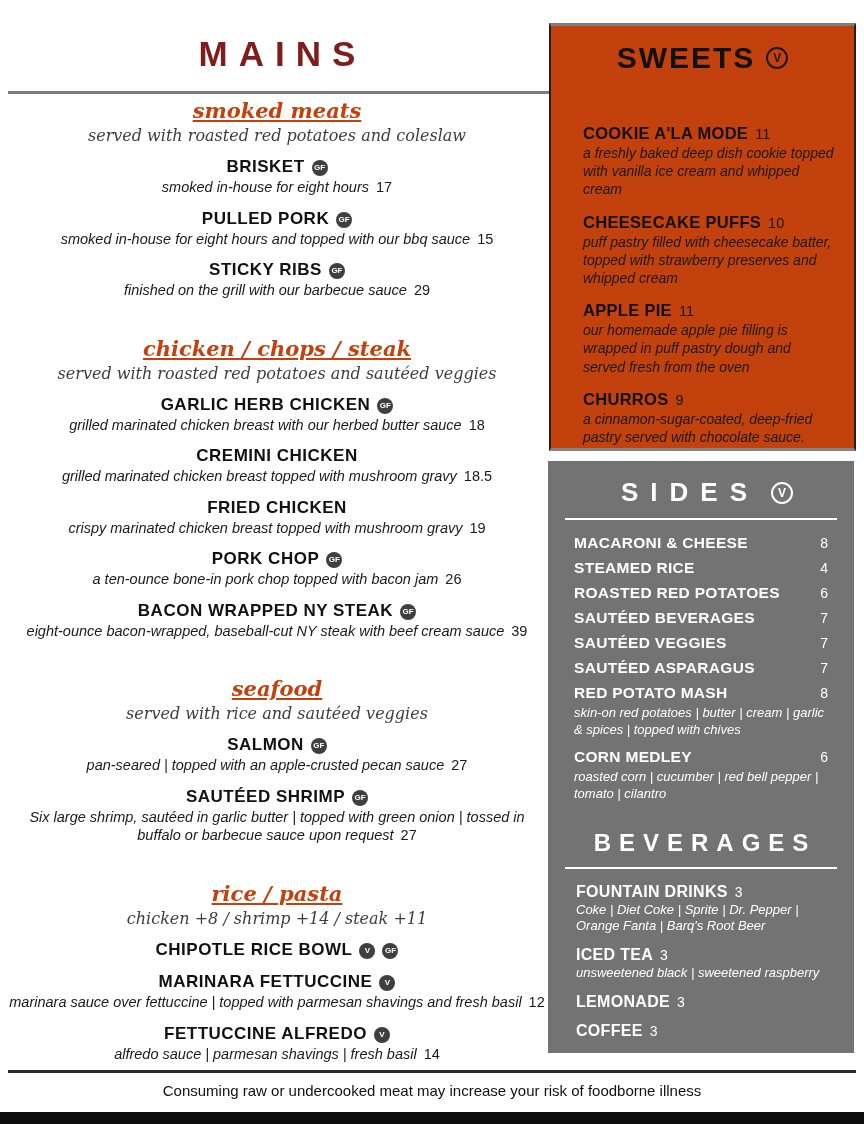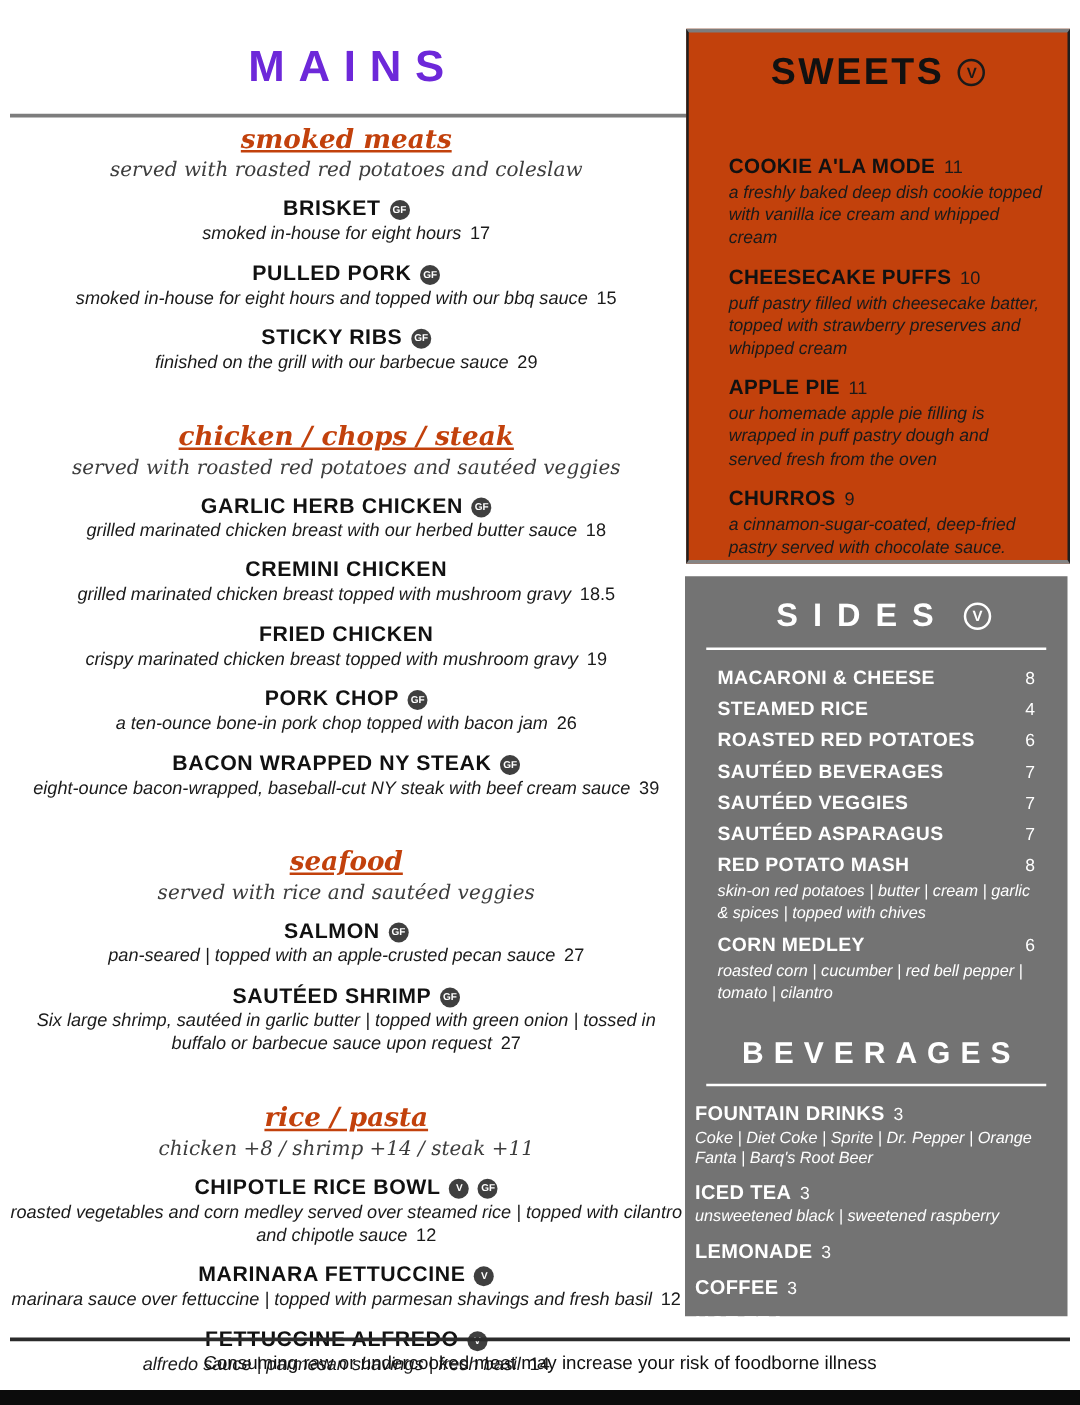--- a/index.html
+++ b/index.html
@@ -4,21 +4,21 @@
 <style>
   html,body{margin:0;padding:0;background:#ffffff;}
   .page{position:relative;width:864px;height:1124px;background:#ffffff;overflow:hidden;
         font-family:"Liberation Sans",sans-serif;color:#1a1a1a;}
 
   
   .main-rule{position:absolute;left:8px;top:91px;width:848px;height:3px;background:#7d7d7d;}
 
   
   .mains-col{position:absolute;left:8px;top:34px;width:538px;text-align:center;}
-  .mains-title{margin:0;font-size:35px;font-weight:800;letter-spacing:11px;text-indent:11px;color:#6d28d9;}
+  .mains-title{margin:0;font-size:35px;font-weight:800;letter-spacing:11px;text-indent:11px;color:#7f1d1d;}
   #mains-sections{margin-top:24px;}
   .menu-section + .menu-section{margin-top:36px;}
   .sec-head{font-family:"DejaVu Serif",serif;font-style:italic;font-weight:700;
             font-size:21px;color:#c2410c;text-decoration:underline;}
   .sec-sub{font-family:"DejaVu Serif",serif;font-style:italic;font-size:16px;color:#3d3d3d;margin-top:3px;}
   .m-item{margin-top:12px;}
   .item-name{font-size:17px;font-weight:800;letter-spacing:.5px;color:#111;}
   .badge{display:inline-block;width:16px;height:16px;border-radius:50%;background:#3f3f3f;color:#fff;
          font-size:8px;font-weight:700;line-height:16px;text-align:center;vertical-align:2px;
          margin-left:7px;letter-spacing:0;}
@@ -47,21 +47,21 @@
   .dark-title{margin:0;font-size:26px;font-weight:700;letter-spacing:12px;text-indent:12px;color:#fff;}
   .vcirc.white{border-color:#fff;color:#fff;}
   .dark-rule{width:272px;height:2px;background:#ffffff;margin:10px auto 14px;}
   .sides-items{padding:0 26px;text-align:left;}
   .side-row{display:flex;justify-content:space-between;align-items:baseline;margin-bottom:7px;}
   .side-name{font-size:15.5px;font-weight:800;letter-spacing:.3px;}
   .side-price{font-size:14px;}
   .side-desc{font-style:italic;font-size:13px;line-height:1.3;margin:-4px 0 9px;}
   .bev-head{margin-top:26px;}
   .bev-title{margin:0;font-size:24px;font-weight:700;letter-spacing:8px;text-indent:8px;color:#fff;}
-  .bev-items{padding:0 8px;text-align:left;}
+  .bev-items{padding:0 28px;text-align:left;}
   .bev-item{margin-bottom:11px;}
   .bev-name{font-size:16px;font-weight:800;letter-spacing:.3px;}
   .bev-price{font-size:14px;margin-left:7px;font-weight:400;}
   .bev-desc{font-style:italic;font-size:13px;line-height:1.3;margin-top:1px;}
 
   
   .footer-rule{position:absolute;left:8px;top:1070px;width:848px;height:3px;background:#2b2b2b;}
   .footer-text{position:absolute;left:0;top:1082px;width:100%;text-align:center;font-size:15px;color:#111;}
   .bottom-bar{position:absolute;left:0;top:1112px;width:864px;height:12px;background:#0c0c0c;}
 </style>
@@ -125,21 +125,20 @@
           <div class="m-item">
             <div class="item-name-row"><span class="item-name">SAUTÉED SHRIMP</span><span class="badge">GF</span></div>
             <div class="item-desc"><span class="desc-text">Six large shrimp, sautéed in garlic butter | topped with green onion | tossed in buffalo or barbecue sauce upon request</span><span class="price">27</span></div>
           </div>
         </section>
         <section class="menu-section">
           <div class="sec-head">rice / pasta</div>
           <div class="sec-sub">chicken +8 / shrimp +14 / steak +11</div>
           <div class="m-item">
             <div class="item-name-row"><span class="item-name">CHIPOTLE RICE BOWL</span><span class="badge">V</span><span class="badge">GF</span></div>
-            <div class="item-desc"><span class="desc-text">roasted vegetables and corn medley served over steamed rice | topped with cilantro and chipotle sauce</span><span class="price">12</span></div>
           </div>
           <div class="m-item">
             <div class="item-name-row"><span class="item-name">MARINARA FETTUCCINE</span><span class="badge">V</span></div>
             <div class="item-desc"><span class="desc-text">marinara sauce over fettuccine | topped with parmesan shavings and fresh basil</span><span class="price">12</span></div>
           </div>
           <div class="m-item">
             <div class="item-name-row"><span class="item-name">FETTUCCINE ALFREDO</span><span class="badge">V</span></div>
             <div class="item-desc"><span class="desc-text">alfredo sauce | parmesan shavings | fresh basil</span><span class="price">14</span></div>
           </div>
         </section>

